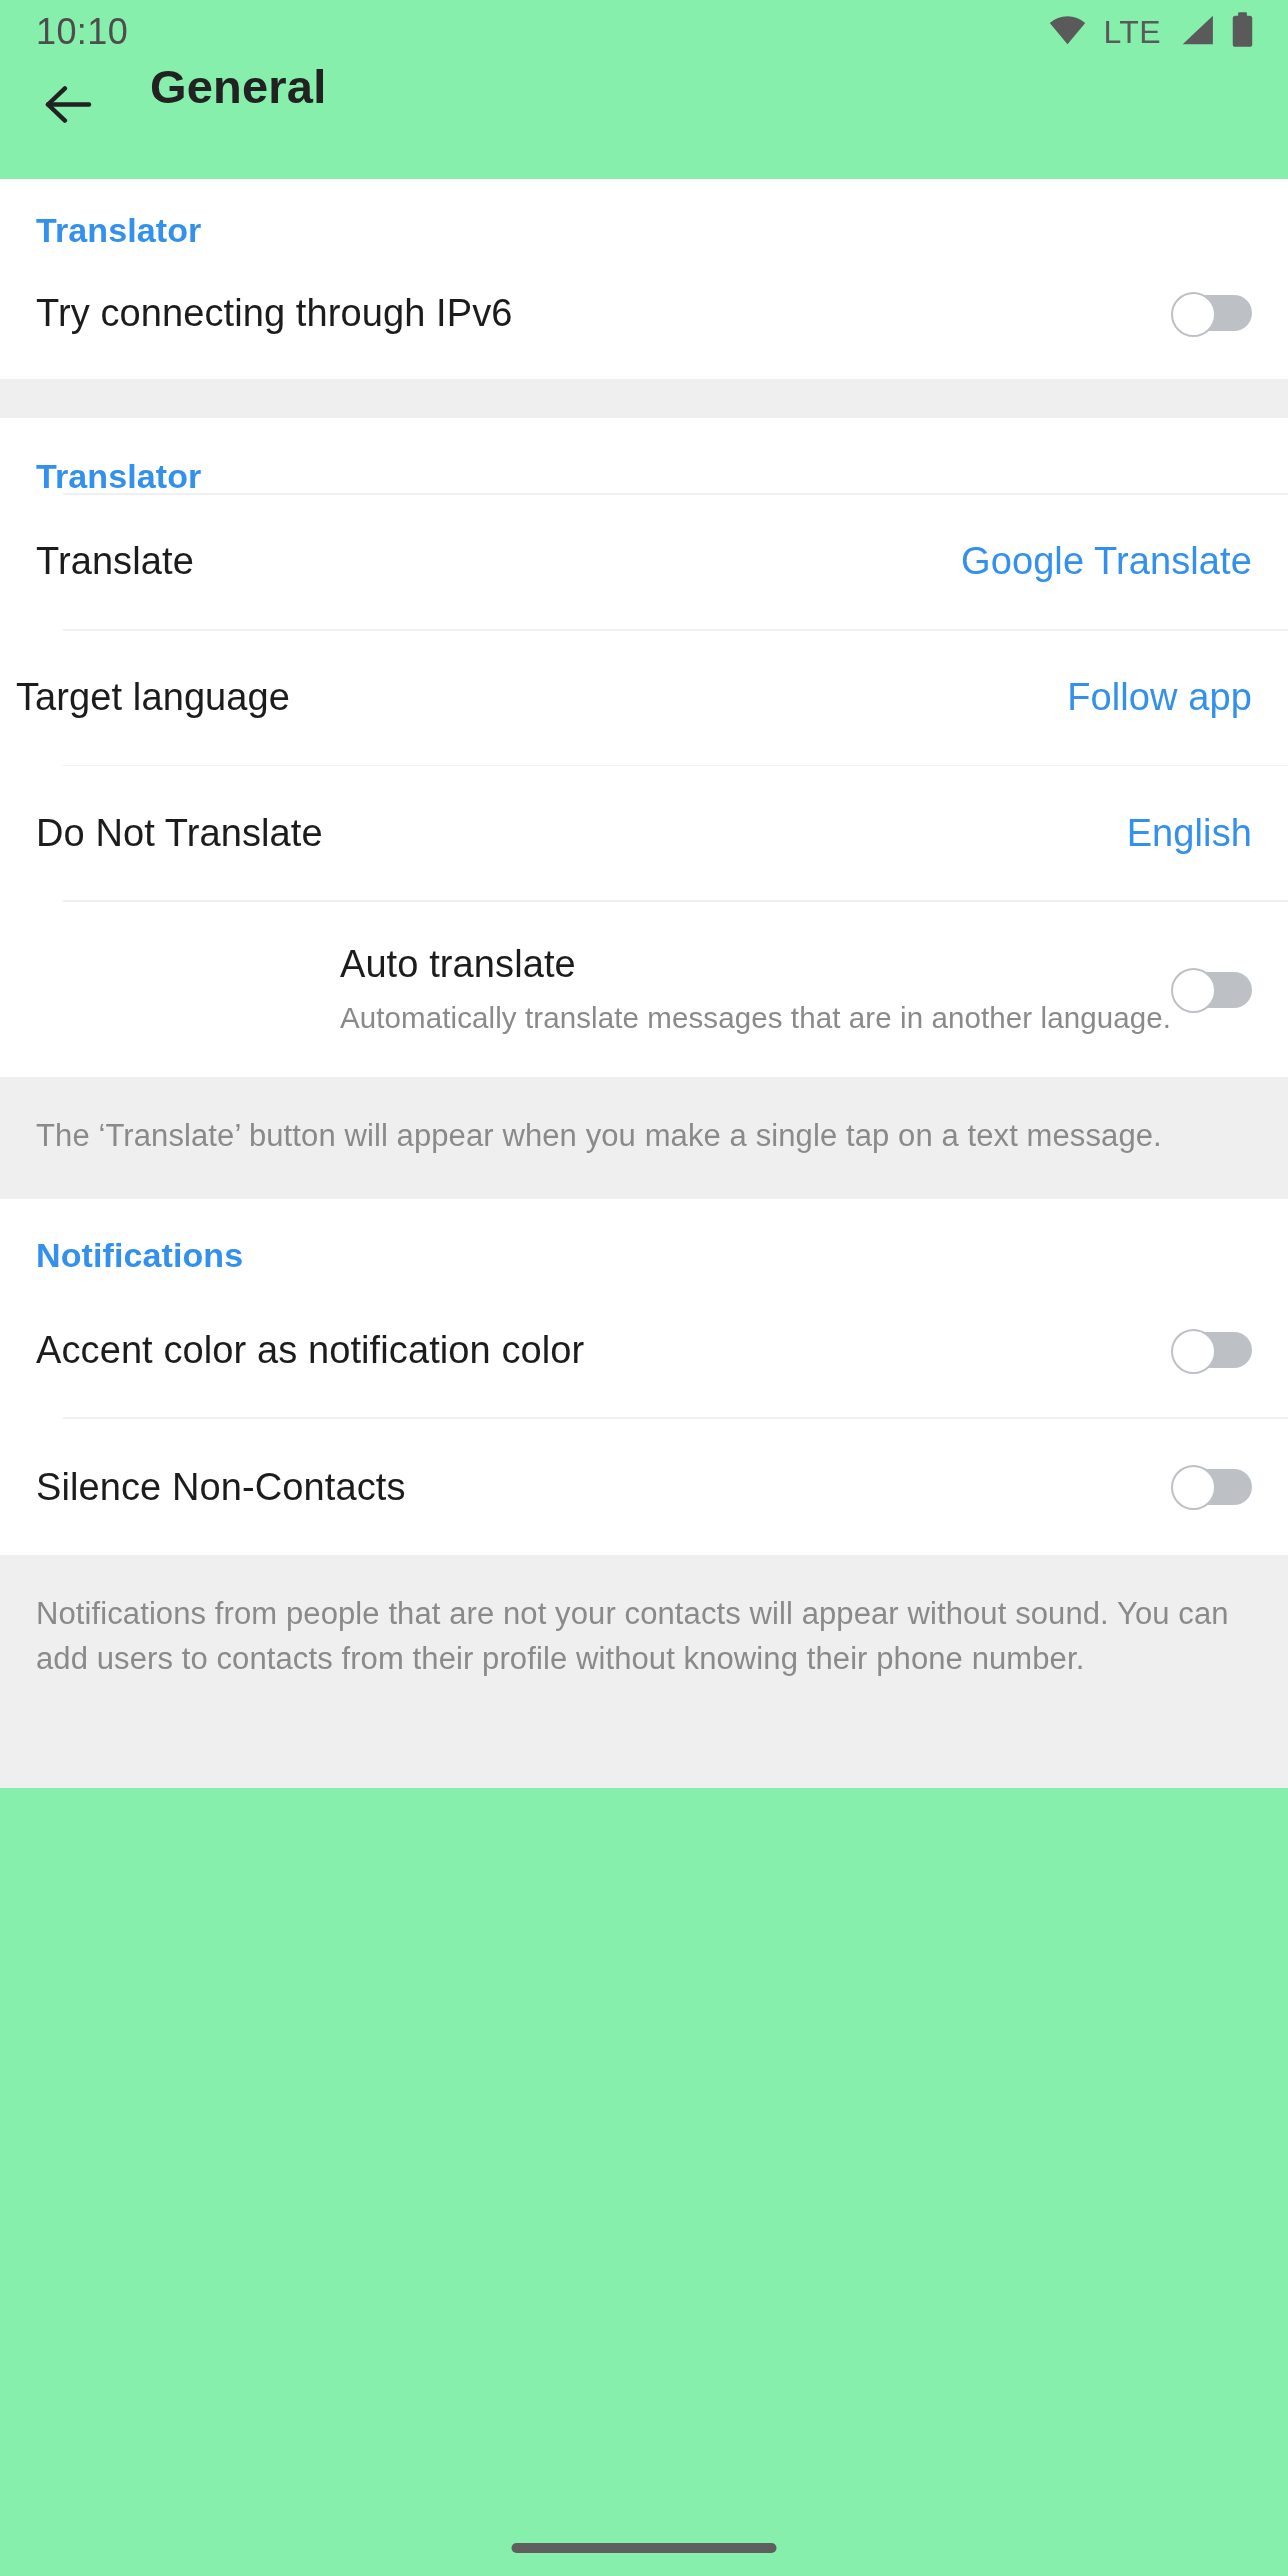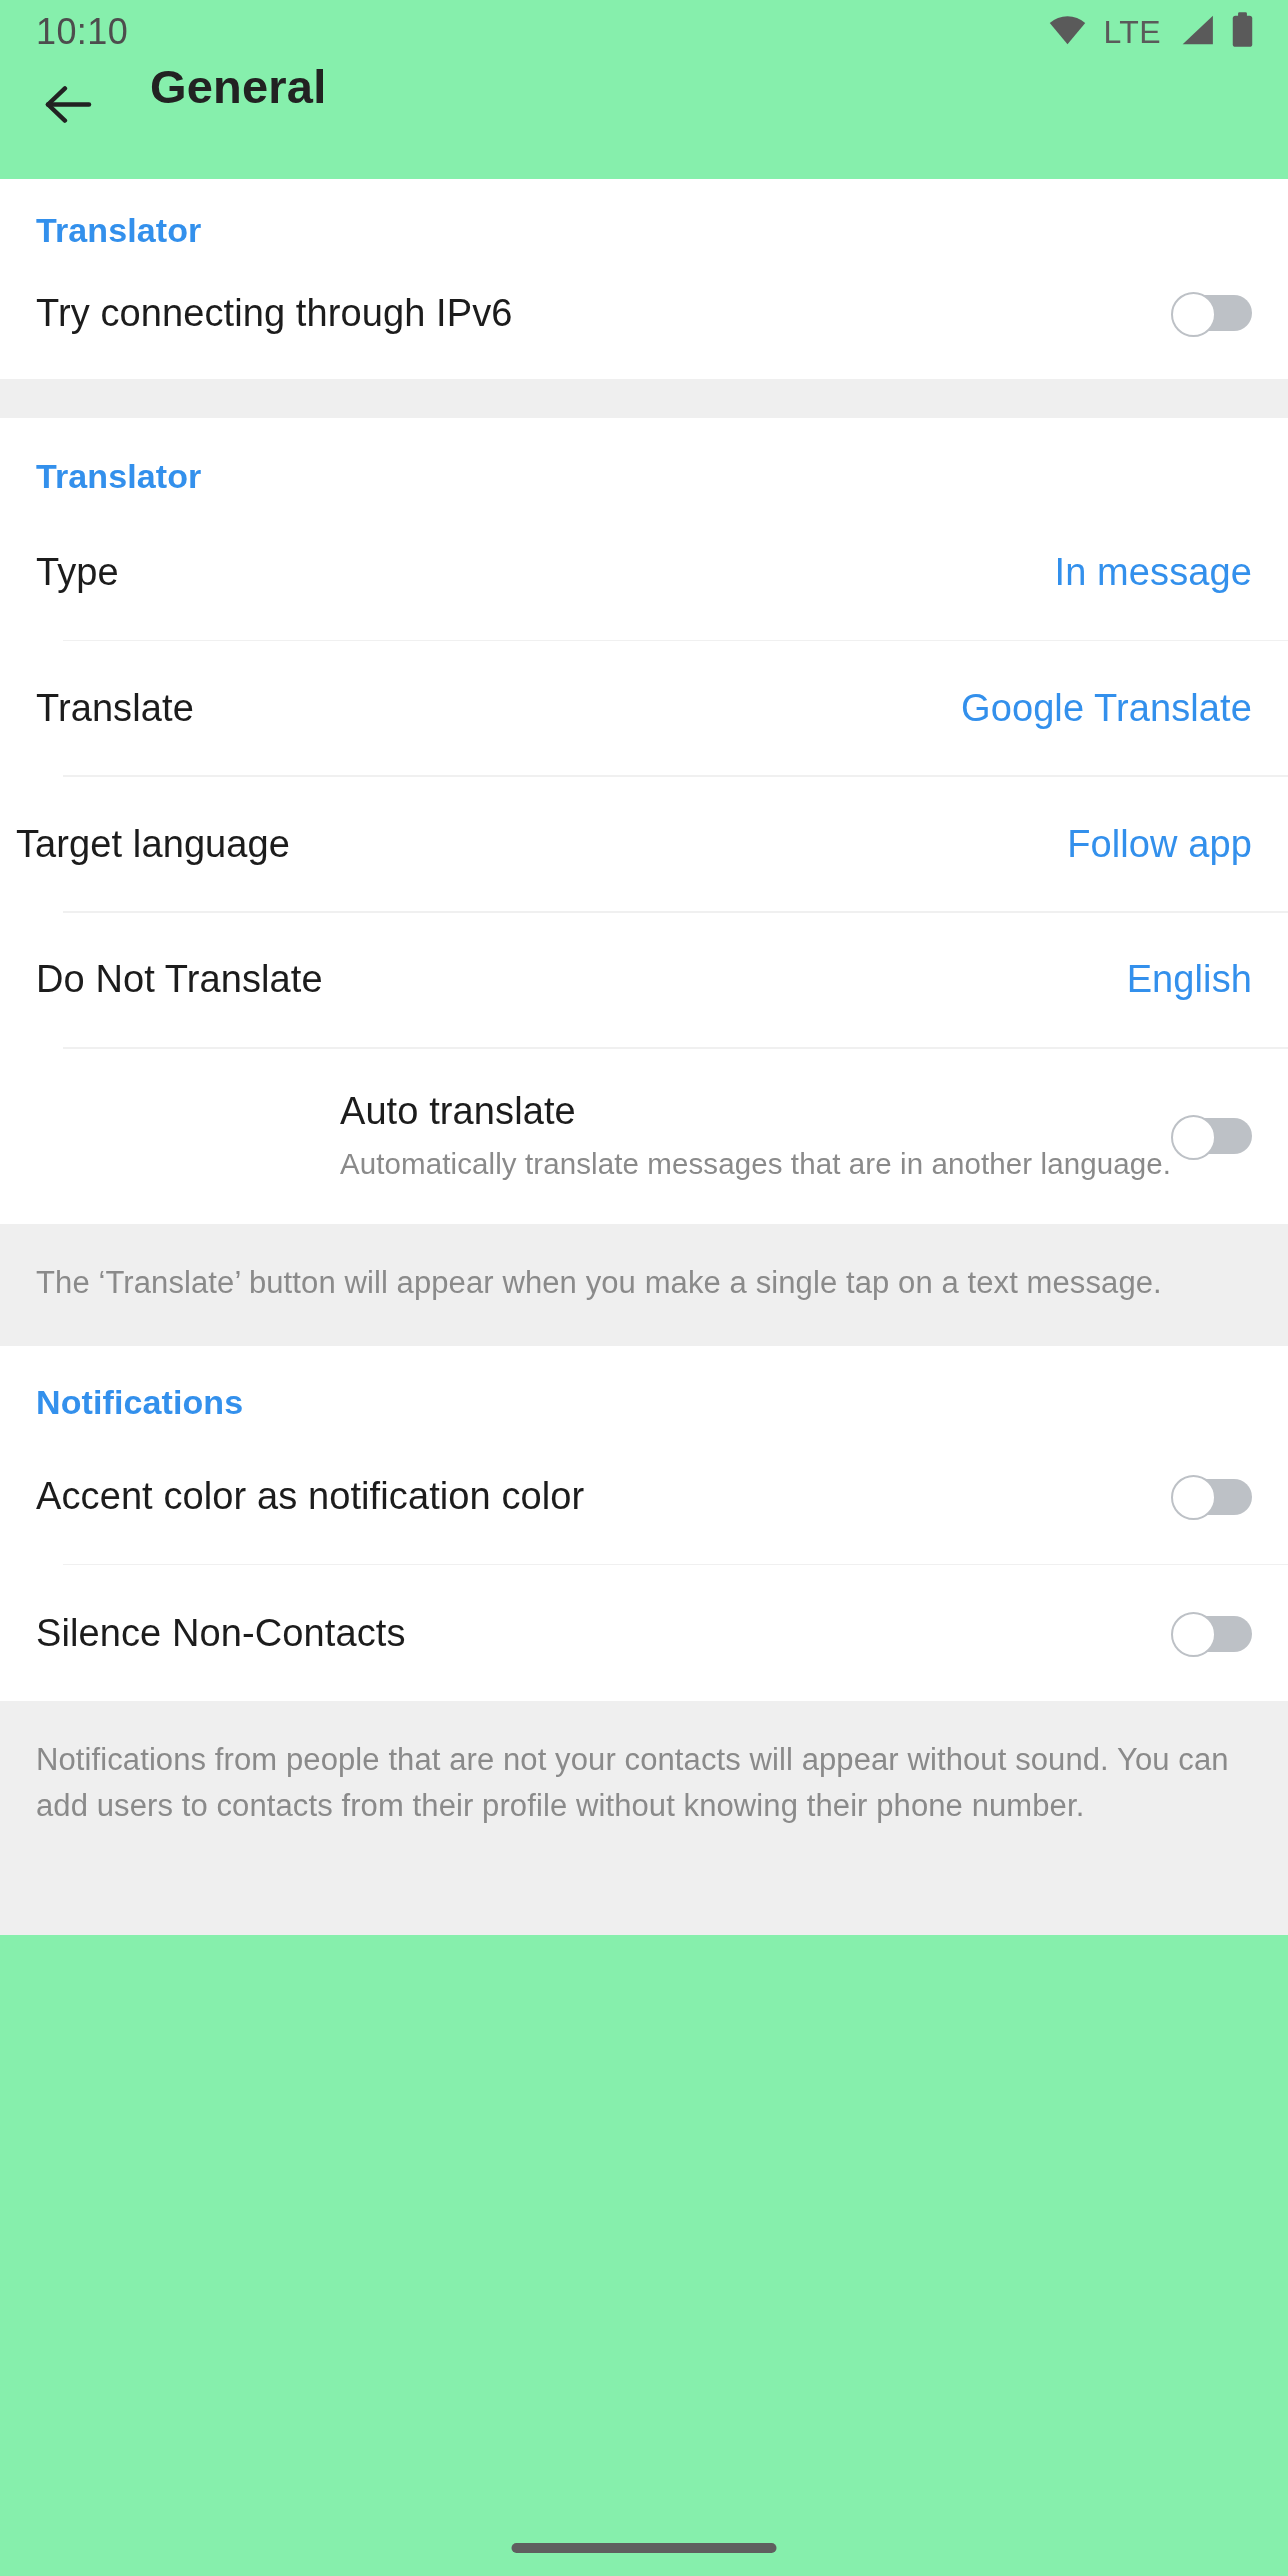--- a/index.html
+++ b/index.html
@@ -145,26 +145,20 @@
           <span class="track"></span>
           <span class="thumb"></span>
         </span>
       </div>
     </div>
     <div class="band" style="height:39px;"></div>
 
     <div class="section">
       <div class="section-title" style="padding-top:41px;">Translator</div>
 
-      <div class="row" style="min-height:134px;margin-top:12.5px;">
-        <div class="row-texts">
-          <div class="row-label">Type</div>
-        </div>
-        <div class="row-value">In message</div>
-      </div>
       <div class="divider"></div>
 
       <div class="row" style="min-height:134px;">
         <div class="row-texts">
           <div class="row-label">Translate</div>
         </div>
         <div class="row-value">Google Translate</div>
       </div>
       <div class="divider"></div>
 

